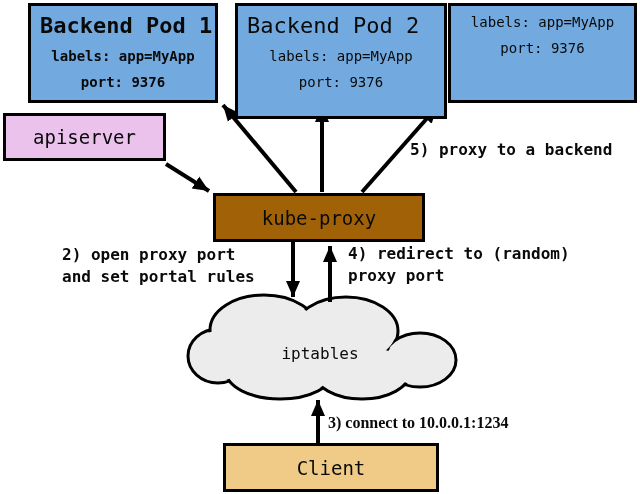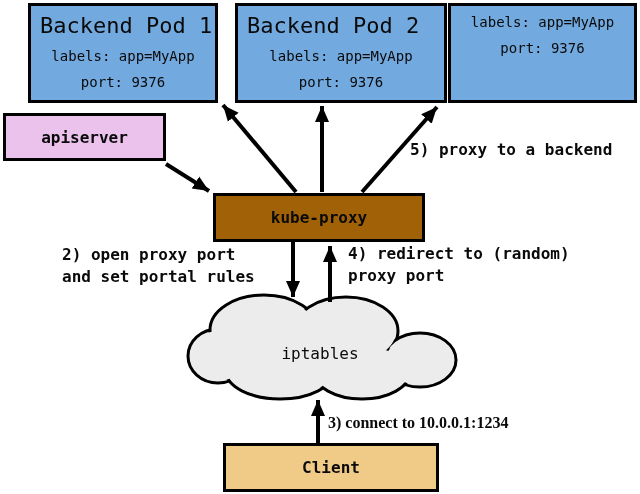--- a/index.html
+++ b/index.html
@@ -6,25 +6,25 @@
   .canvas {
     position:relative; width:640px; height:494px; background:#ffffff;
     font-family:"DejaVu Sans Mono", monospace; color:#0a0a0a; overflow:hidden;
   }
   svg.layer { position:absolute; left:0; top:0; width:640px; height:494px; }
 
   .node {
     position:absolute; box-sizing:border-box; border:3px solid #000;
     display:flex; align-items:center; justify-content:center;
   }
-  .node-label { font-size:16px; letter-spacing:0; white-space:nowrap;font-weight:bold; }
+  .node-label { font-size:19px; letter-spacing:0; white-space:nowrap; }
 
   .pod { background:#72A9DF; }
-  .pod-1 { left:28px;  top:3px; width:190px; height:100px; }
-  .pod-2 { left:235px; top:3px; width:212px; height:100px; }
+  .pod-1 { left:28px;  top:3px; width:190px; height:100px;font-weight:bold; }
+  .pod-2 { left:235px; top:3px; width:212px; height:116px; }
   .pod-3 { left:448px; top:3px; width:189px; height:100px; }
   .pod-inner { width:100%; height:100%; box-sizing:border-box; padding:3px 9px 0 9px; }
   .pod-title { font-size:22px; line-height:34px; white-space:nowrap; }
   .pod-line  { font-size:14px; line-height:26px; white-space:nowrap;text-align:center; }
 
   .apiserver  { left:3px;   top:113px; width:163px; height:48px; background:#EAC2EC; }
   .kube-proxy { left:213px; top:193px; width:212px; height:49px; background:#a16207; }
   .client     { left:223px; top:443px; width:216px; height:49px; background:#EFCB87; }
 
   .iptables-label {

